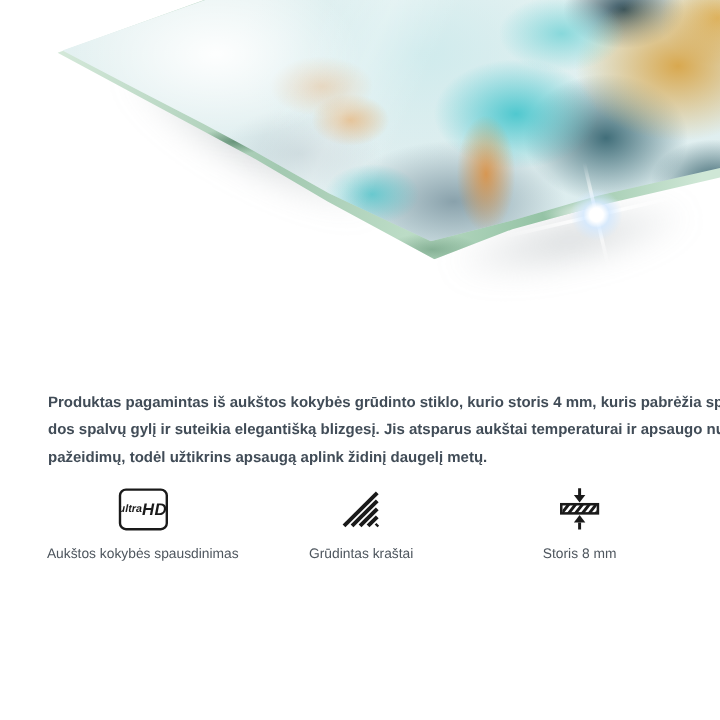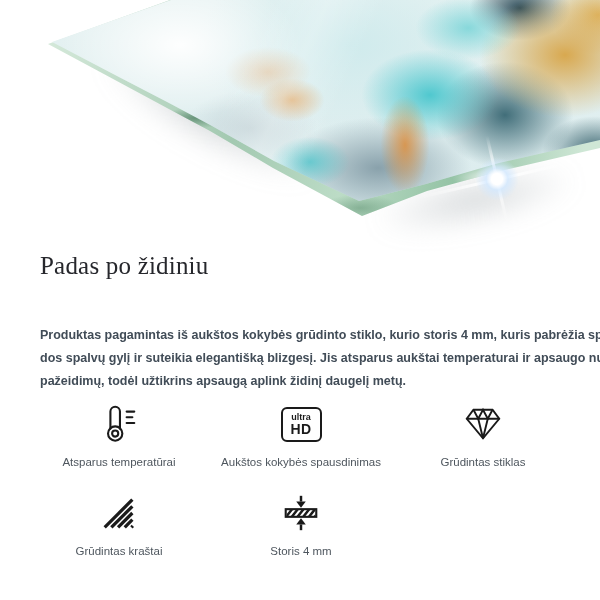--- a/index.html
+++ b/index.html
@@ -86,87 +86,64 @@
     display:grid;grid-template-columns:repeat(3,1fr);row-gap:21px;
   }
   .feature{display:flex;flex-direction:column;align-items:center;}
   .icon-wrap{height:46px;display:flex;align-items:center;justify-content:center;}
   .feature .label{
     margin-top:9px;font-size:11.5px;color:#4e565e;line-height:13px;white-space:nowrap;
   }
   .icon-svg{display:block;}
   .hd-badge{
     width:37px;height:31px;border:2.5px solid #1a1a1a;border-radius:6px;
-    display:flex;flex-direction:column;align-items:center;justify-content:center;
-    color:#1a1a1a;background:#fff;
+    display:flex;flex-direction:row;align-items:center;justify-content:center;
+    color:#1a1a1a;background:#fff;font-style:italic;
   }
   .hd-badge .t{font-size:9px;font-weight:700;line-height:9px;}
   .hd-badge .b{font-size:14px;font-weight:800;line-height:14px;letter-spacing:.3px;text-align:right;}
 </style>
 </head>
 <body>
 
 <div class="hero">
   <div class="shadow-left"></div>
   <div class="shadow-right"></div>
   <div class="glass-edge"></div>
   <div class="artwork"></div>
   <div class="sparkle">
     <span class="ray-long"></span>
       <span class="ray-short"></span>
       <span class="glow"></span>
   </div>
 </div>
 
 <h1 class="heading">
-  <span style="display:block">Padas po židiniu</span>
 </h1>
 
 <p class="desc">
   <span>Produktas pagamintas iš aukštos kokybės grūdinto stiklo, kurio storis 4 mm, kuris pabrėžia spau-</span>
   <span>dos spalvų gylį ir suteikia elegantišką blizgesį. Jis atsparus aukštai temperaturai ir apsaugo nuo</span>
   <span>pažeidimų, todėl užtikrins apsaugą aplink židinį daugelį metų.</span>
 </p>
 
 <div class="features">
 
-  <div class="feature">
-    <div class="icon-wrap">
-      <svg class="icon-svg" width="42" height="42" viewBox="0 0 44 44" fill="none" stroke="#1a1a1a" stroke-width="2.2" stroke-linecap="round">
-        <path d="M13 27 V9 a5 5 0 0 1 10 0 V27"></path>
-        <circle cx="18" cy="32" r="7.5"></circle>
-        <circle cx="18" cy="32" r="3.2"></circle>
-        <path d="M30 9 H38 M30 15 H36 M30 21 H38"></path>
-      </svg>
-    </div>
-    <div class="label">Atsparus temperatūrai</div>
-  </div>
 
   <div class="feature">
     <div class="icon-wrap">
       <div class="hd-badge">
         <span class="t">ultra</span>
         <span class="b">HD</span>
       </div>
     </div>
     <div class="label">Aukštos kokybės spausdinimas</div>
   </div>
 
 
-  <div class="feature">
-    <div class="icon-wrap">
-      <svg class="icon-svg" width="42" height="42" viewBox="0 0 44 44" fill="none" stroke="#1a1a1a" stroke-width="2" stroke-linejoin="miter">
-        <path d="M12 7 H32 L39 16.5 L22 37 L5 16.5 Z"></path>
-        <path d="M5 16.5 H39"></path>
-        <path d="M12 7 L17 16.5 L22 7 L27 16.5 L32 7"></path>
-        <path d="M17 16.5 L22 37 L27 16.5"></path>
-      </svg>
-    </div>
-    <div class="label">Grūdintas stiklas</div>
-  </div>
 
   <div class="feature">
     <div class="icon-wrap">
       <svg class="icon-svg" width="42" height="42" viewBox="0 0 44 44" stroke="#1a1a1a" stroke-width="3.4">
         <path d="M7 37 L36 8"></path>
         <path d="M14 37 L36 15"></path>
         <path d="M21 37 L36 22"></path>
         <path d="M28 37 L36 29"></path>
         <path d="M35 37 L36.5 35.5"></path>
       </svg>
@@ -185,16 +162,16 @@
         <g clip-path="url(#barclip)" stroke-width="2.6">
           <path d="M4 29 L15 15 M10 29 L21 15 M16 29 L27 15 M22 29 L33 15 M28 29 L39 15 M34 29 L45 15"></path>
         </g>
         <rect x="6" y="18" width="32" height="8"></rect>
         <path d="M22 4 V10" stroke-width="2.6"></path>
         <polygon points="17,10 27,10 22,16.5" fill="#1a1a1a" stroke="none"></polygon>
         <path d="M22 40 V34" stroke-width="2.6"></path>
         <polygon points="17,34 27,34 22,27.5" fill="#1a1a1a" stroke="none"></polygon>
       </svg>
     </div>
-    <div class="label">Storis 4 mm</div>
+    <div class="label">Storis 8 mm</div>
   </div>
 
 </div>
 
 </body></html>

